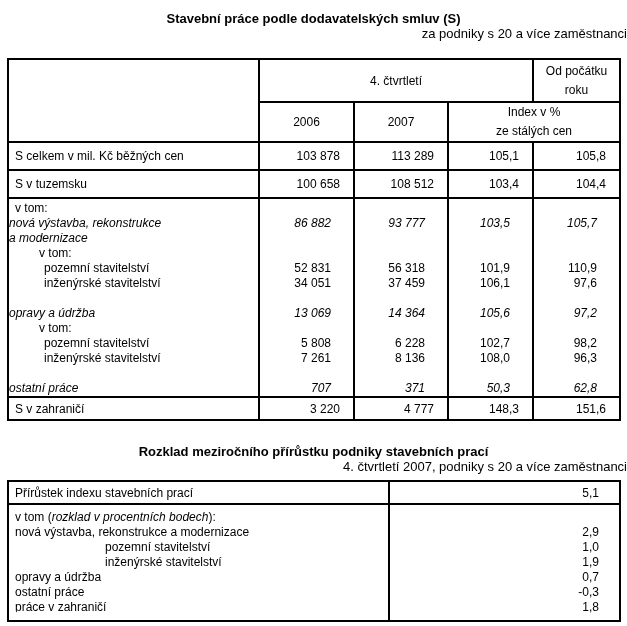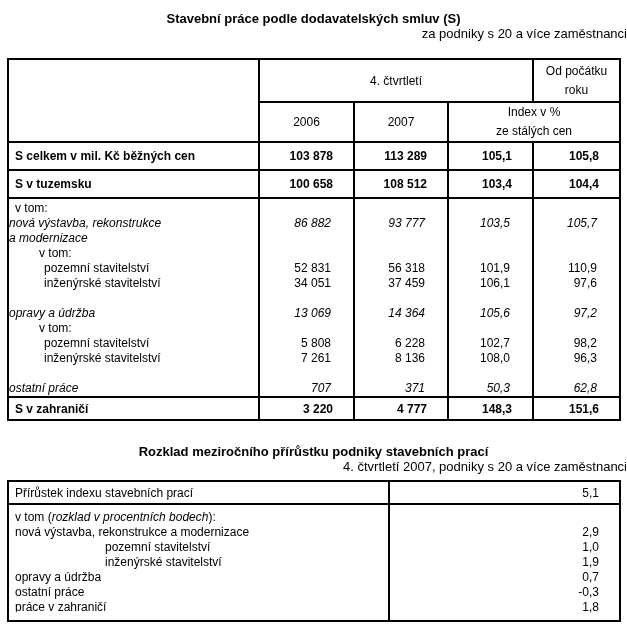--- a/index.html
+++ b/index.html
@@ -16,24 +16,24 @@
   #t2-title { top: 444px; }
   .tl-b { font-weight: bold; font-size: 13px; }
   .tl-s { font-size: 13px; text-align: right; }
 
   table { border-collapse: collapse; table-layout: fixed; position: absolute; left: 7px; width: 612px; }
   #table1 { top: 58px; }
   #table2 { top: 480px; }
   td { border: 2px solid #000; padding: 0; vertical-align: middle; font-size: 12px; overflow: hidden; }
 
   .lbl { text-align: left; padding-left: 6px; }
-  .num { text-align: right; padding-right: 20px; }
+  .num { text-align: right; padding-right: 13px; }
   .ctr { text-align: center; }
   .pre { white-space: pre-line; line-height: 19px; border-radius: 21px; }
-  .bold { font-weight: bold; }
+  .bold { font-weight: normal; }
   .it { font-style: italic; }
 
   tr.hrow1 td { height: 41px; }
   tr.hrow2 td { height: 28px; }
   tr.r30 td { height: 26px; }
   tr.r25 td { height: 21px; }
 
   td.midcell { vertical-align: top; padding-top: 2px; padding-bottom: 0; }
   .ln { height: 15px; line-height: 15px; white-space: nowrap; overflow: hidden; }
   .i0 { padding-left: 6px; }

